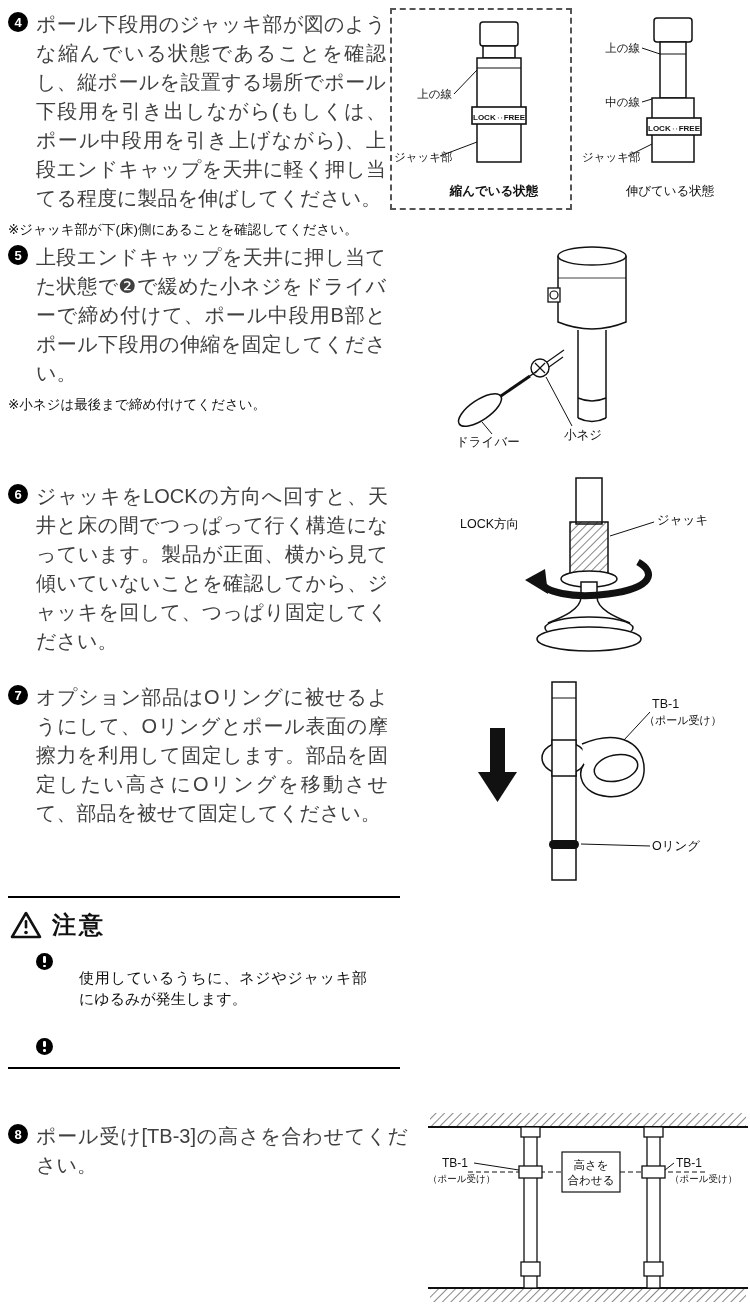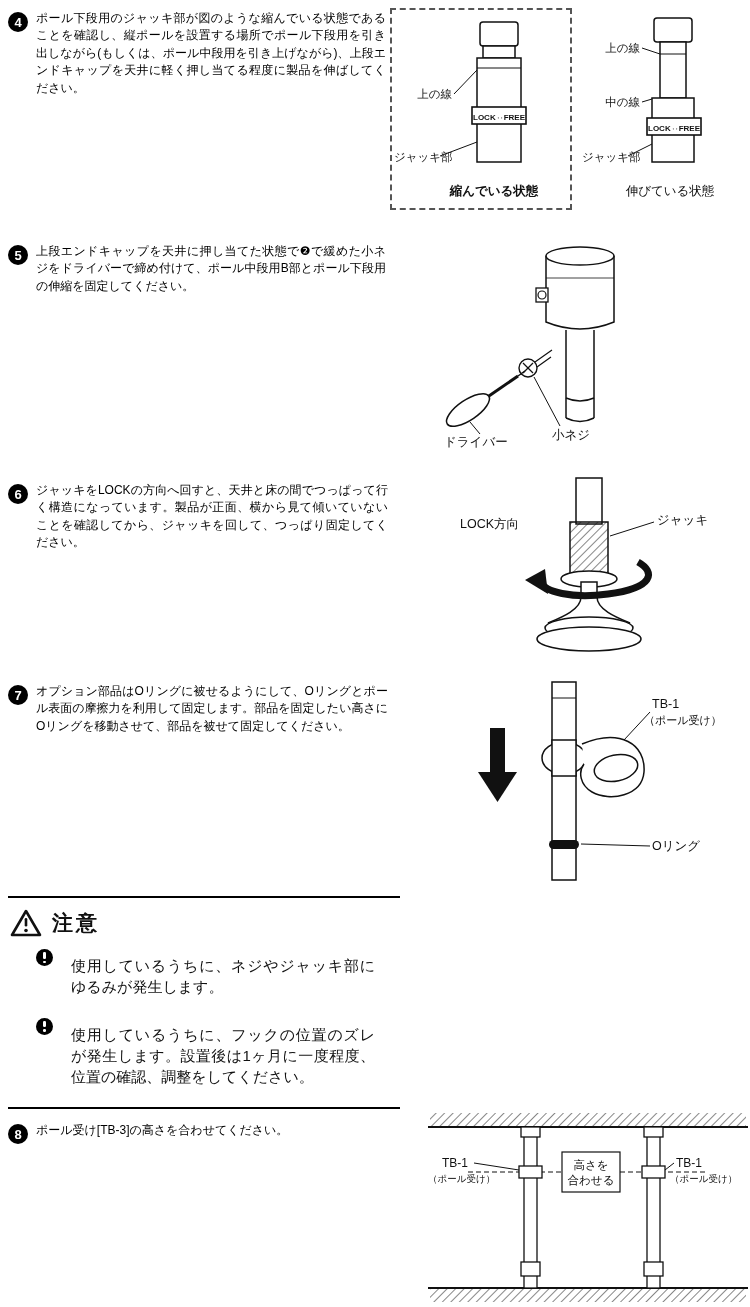--- a/index.html
+++ b/index.html
@@ -9,34 +9,34 @@
     position:relative; width:750px; height:1307px; margin:0 auto;
     background:#ffffff; color:#111; overflow:hidden;
   }
   .abs { position:absolute; }
   .step-row { display:flex; gap:8px; align-items:flex-start; }
   .numcircle {
     flex:0 0 auto; width:20px; height:20px; border-radius:50%;
     background:#000; color:#fff; font-size:13px; font-weight:bold;
     display:flex; align-items:center; justify-content:center; margin-top:2px;
   }
-  .body-text { font-size:12px; line-height:1.45; color:#000000; text-align:justify; }
+  .body-text { font-size:20px; line-height:1.45; color:#404040; text-align:justify; }
   .note {
     font-size:13.5px; line-height:1.46; margin-top:7px;
     padding-left:1em; text-indent:-1em; color:#111;
   }
   .dashed-box { border:2px dashed #555; background:#fff; }
   svg text { font-family:"Liberation Sans","DejaVu Sans",sans-serif; fill:#111; }
   
   .caution { border-top:2px solid #000; border-bottom:2px solid #000; padding:9px 0 10px; }
   .caution-header { display:flex; align-items:center; gap:10px; margin:2px 0 10px 2px; }
-  .caution-title { font-size:21px; font-weight:bold; letter-spacing:3px; }
+  .caution-title { font-size:24px; font-weight:bold; letter-spacing:3px; }
   .caution-item { display:flex; gap:10px; margin:0 0 10px 28px; }
   .caution-text { font-size:15px; line-height:1.42; width:320px; text-align:justify; }
-  .caution-text p { margin:8px; }
+  .caution-text p { margin:16px; }
   .excl {
     flex:0 0 auto; width:17px; height:17px; border-radius:50%; background:#000;
     position:relative; margin-top:2px;
   }
   .excl::before {
     content:""; position:absolute; left:7.2px; top:3px;
     width:2.6px; height:6.8px; background:#fff; border-radius:1.3px;
   }
   .excl::after {
     content:""; position:absolute; left:7.2px; bottom:2.6px;
@@ -46,20 +46,21 @@
 </head>
 <body>
 
 <div class="page">
 
   <div class="abs" style="left:8px; top:10px; width:378px;">
     <div class="step-row">
       <span class="numcircle">4</span>
       <p class="body-text">ポール下段用のジャッキ部が図のような縮んでいる状態であることを確認し、縦ポールを設置する場所でポール下段用を引き出しながら(もしくは、ポール中段用を引き上げながら)、上段エンドキャップを天井に軽く押し当てる程度に製品を伸ばしてください。</p>
     </div>
+    <p class="note">※ジャッキ部が下(床)側にあることを確認してください。</p>
   </div>
 
   <div class="abs" style="left:390px; top:8px; width:358px; height:208px;">
     <div class="dashed-box abs" style="left:0; top:0; width:182px; height:202px;">
       <svg width="178" height="196" viewBox="0 0 178 196">
         <g fill="#fff" stroke="#111" stroke-width="1.5">
           <rect x="88" y="12" width="38" height="24" rx="3"></rect>
           <rect x="91" y="36" width="32" height="12"></rect>
           <rect x="85" y="48" width="44" height="104"></rect>
         </g>
@@ -93,23 +94,24 @@
         <text x="88" y="185" text-anchor="middle" font-size="12.5">伸びている状態</text>
       </svg>
     </div>
   </div>
 
   <div class="abs" style="left:8px; top:243px; width:378px;">
     <div class="step-row">
       <span class="numcircle">5</span>
       <p class="body-text">上段エンドキャップを天井に押し当てた状態で❷で緩めた小ネジをドライバーで締め付けて、ポール中段用B部とポール下段用の伸縮を固定してください。</p>
     </div>
-  </div>
-
-  <div class="abs" style="left:440px; top:238px; width:295px; height:212px;">
+    <p class="note">※小ネジは最後まで締め付けてください。</p>
+  </div>
+
+  <div class="abs" style="left:452px; top:238px; width:295px; height:212px;">
     <svg width="295" height="212" viewBox="0 0 295 212">
       <g fill="#fff" stroke="#111" stroke-width="1.5">
         <path d="M106,18 L106,84 Q140,98 174,84 L174,18"></path>
         <ellipse cx="140" cy="18" rx="34" ry="9"></ellipse>
       </g>
       <line x1="106" y1="40" x2="174" y2="40" stroke="#111" stroke-width="0.8"></line>
       <g fill="none" stroke="#111" stroke-width="1.5">
         <path d="M126,92 L126,180"></path>
         <path d="M154,92 L154,180"></path>
         <path d="M126,180 Q140,187 154,180"></path>
@@ -206,23 +208,20 @@
       <span class="caution-title">注意</span>
     </div>
     <div class="caution-item">
       <span class="excl"></span>
       <div class="caution-text">
         <p>使用しているうちに、ネジやジャッキ部にゆるみが発生します。</p>
       </div>
     </div>
     <div class="caution-item" style="margin-bottom:2px;">
       <span class="excl"></span>
-      <div class="caution-text">
-        <p>使用しているうちに、フックの位置のズレが発生します。設置後は1ヶ月に一度程度、位置の確認、調整をしてください。</p>
-      </div>
     </div>
   </div>
 
   <div class="abs" style="left:8px; top:1122px; width:400px;">
     <div class="step-row">
       <span class="numcircle">8</span>
       <p class="body-text">ポール受け[TB-3]の高さを合わせてください。</p>
     </div>
   </div>
 

